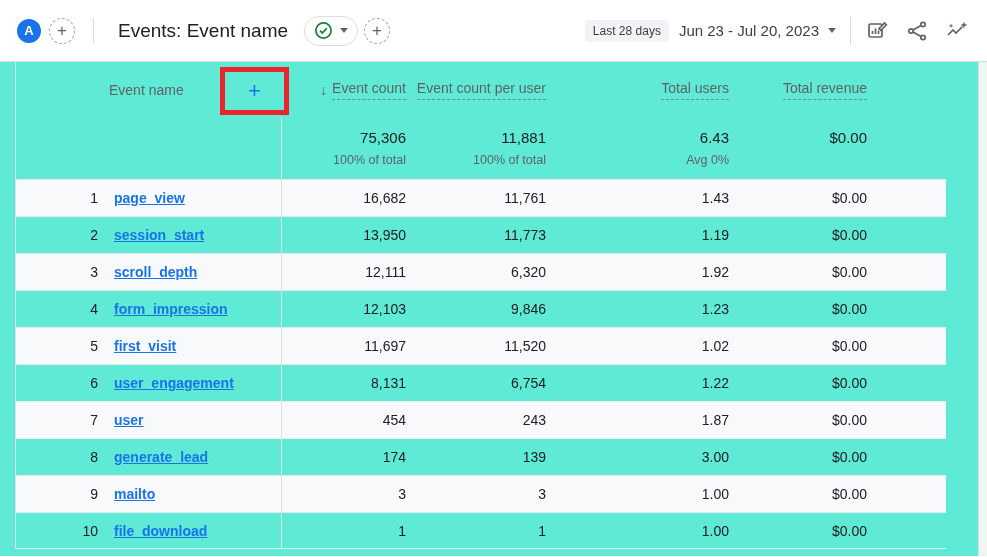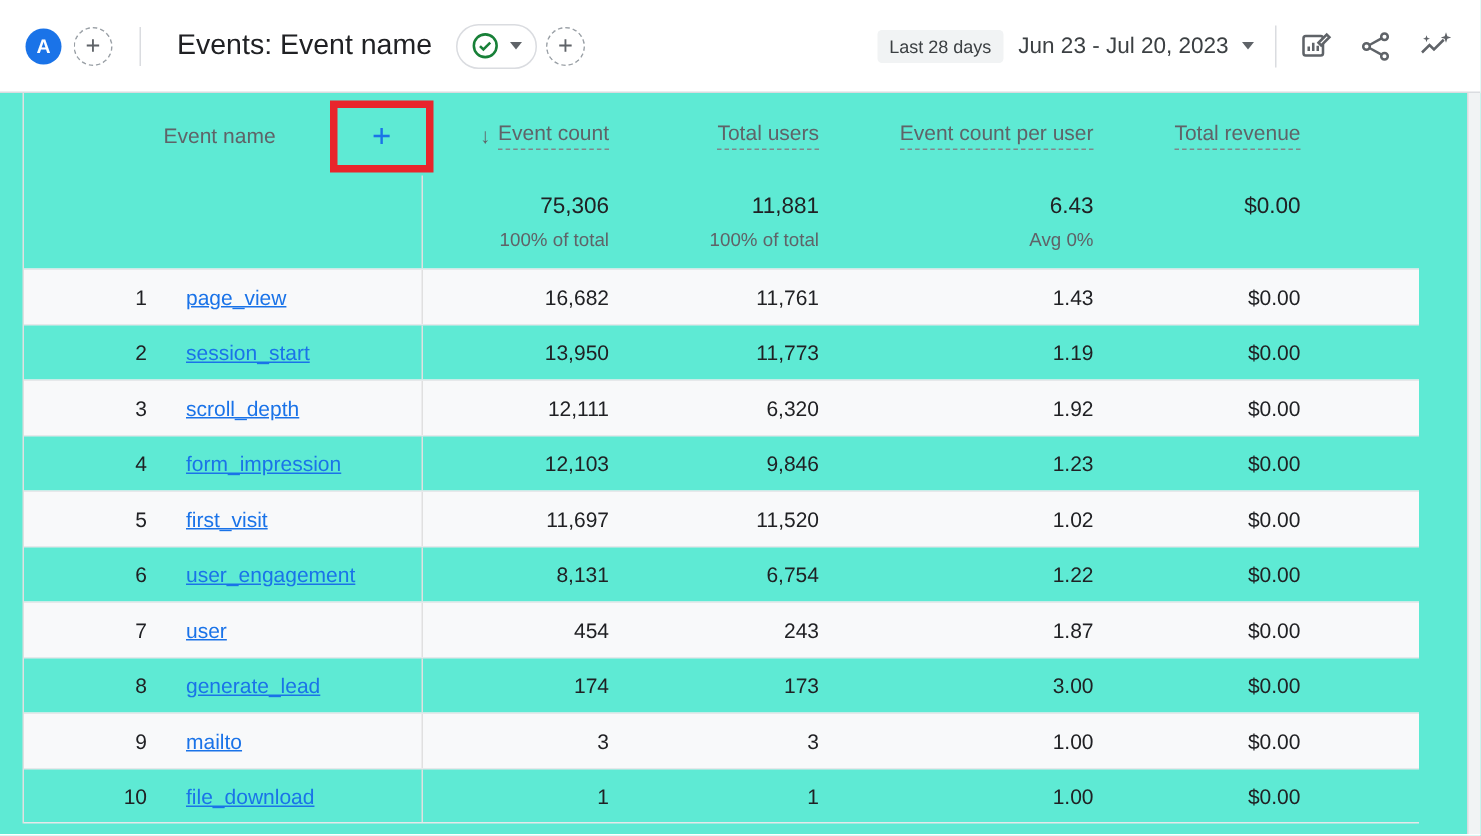--- a/index.html
+++ b/index.html
@@ -62,21 +62,21 @@
   .totals .name-cell{border-right:1px solid var(--border-gray);}
   .tc{display:flex;flex-direction:column;align-items:flex-end;justify-content:center;gap:7px;}
   .tc .num{font-size:15px;font-weight:500;color:var(--text-dark);line-height:17px;}
   .tc .sub{font-size:12.5px;color:var(--text-gray);line-height:15px;min-height:15px;}
 
   .trow{height:37px;border-top:1px solid #e6e8ea;align-items:center;}
   .trow:nth-child(odd){background:var(--stripe);}
   .trow:last-child{border-bottom:1px solid #e6e8ea;}
   .name-cell{display:flex;align-items:center;height:100%;border-right:1px solid var(--border-gray);}
   .rank{width:37px;margin-left:45px;text-align:right;font-size:14px;color:var(--text-dark);}
-  .evlink{margin-left:26px;font-size:14px;color:var(--link-blue);text-decoration:underline;cursor:pointer;}
+  .evlink{margin-left:16px;font-size:14px;color:var(--link-blue);text-decoration:underline;cursor:pointer;font-weight:bold;}
   .ncell{display:flex;justify-content:flex-end;align-items:center;font-size:14px;color:var(--text-dark);height:100%;}
 </style>
 </head>
 <body>
 
 <div class="appbar">
   <div class="avatar">A</div>
   <div class="dashed-circle">
     <span>+</span>
   </div>
@@ -136,24 +136,24 @@
 
   <div class="table-card">
 
     <div class="grid thead">
       <div class="dim-header">Event name</div>
       <div class="mh">
         <span class="sort-arrow">↓</span>
         <span class="lbl">Event count</span>
       </div>
       <div class="mh">
+        <span class="lbl">Event count per user</span>
+      </div>
+      <div class="mh">
         <span class="lbl">Total users</span>
-      </div>
-      <div class="mh">
-        <span class="lbl">Event count per user</span>
       </div>
       <div class="mh">
         <span class="lbl">Total revenue</span>
       </div>
       <div></div>
       <div class="add-col-box">
         <span class="add-col-btn">+</span>
       </div>
     </div>
 
@@ -262,21 +262,21 @@
     <div class="ncell">$0.00</div>
     <div></div>
   </div>
 
   <div class="grid trow">
     <div class="name-cell">
       <span class="rank">8</span>
       <a class="evlink">generate_lead</a>
     </div>
     <div class="ncell">174</div>
-    <div class="ncell">173</div>
+    <div class="ncell">139</div>
     <div class="ncell">3.00</div>
     <div class="ncell">$0.00</div>
     <div></div>
   </div>
 
   <div class="grid trow">
     <div class="name-cell">
       <span class="rank">9</span>
       <a class="evlink">mailto</a>
     </div>

